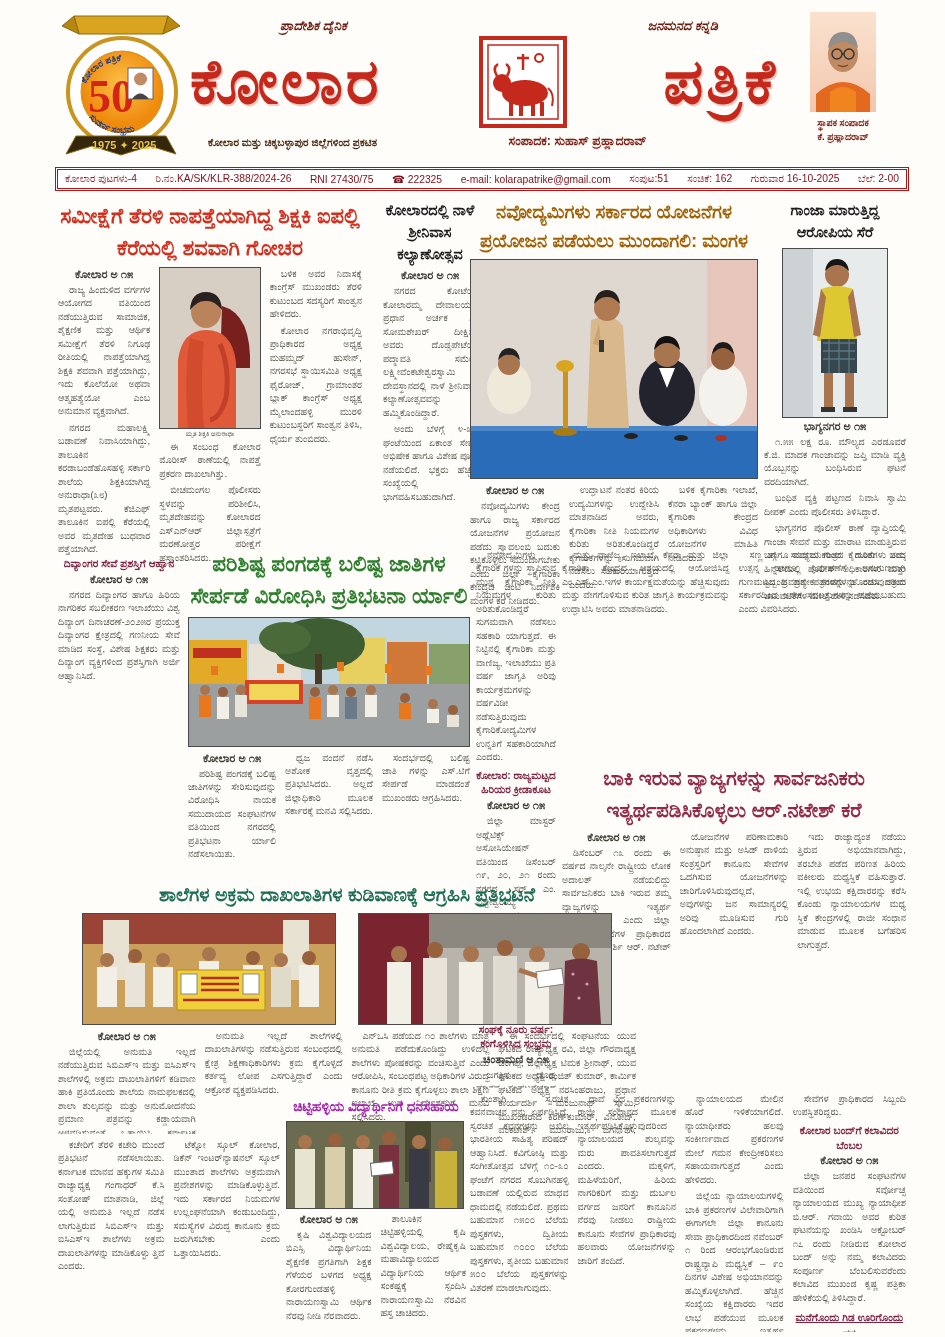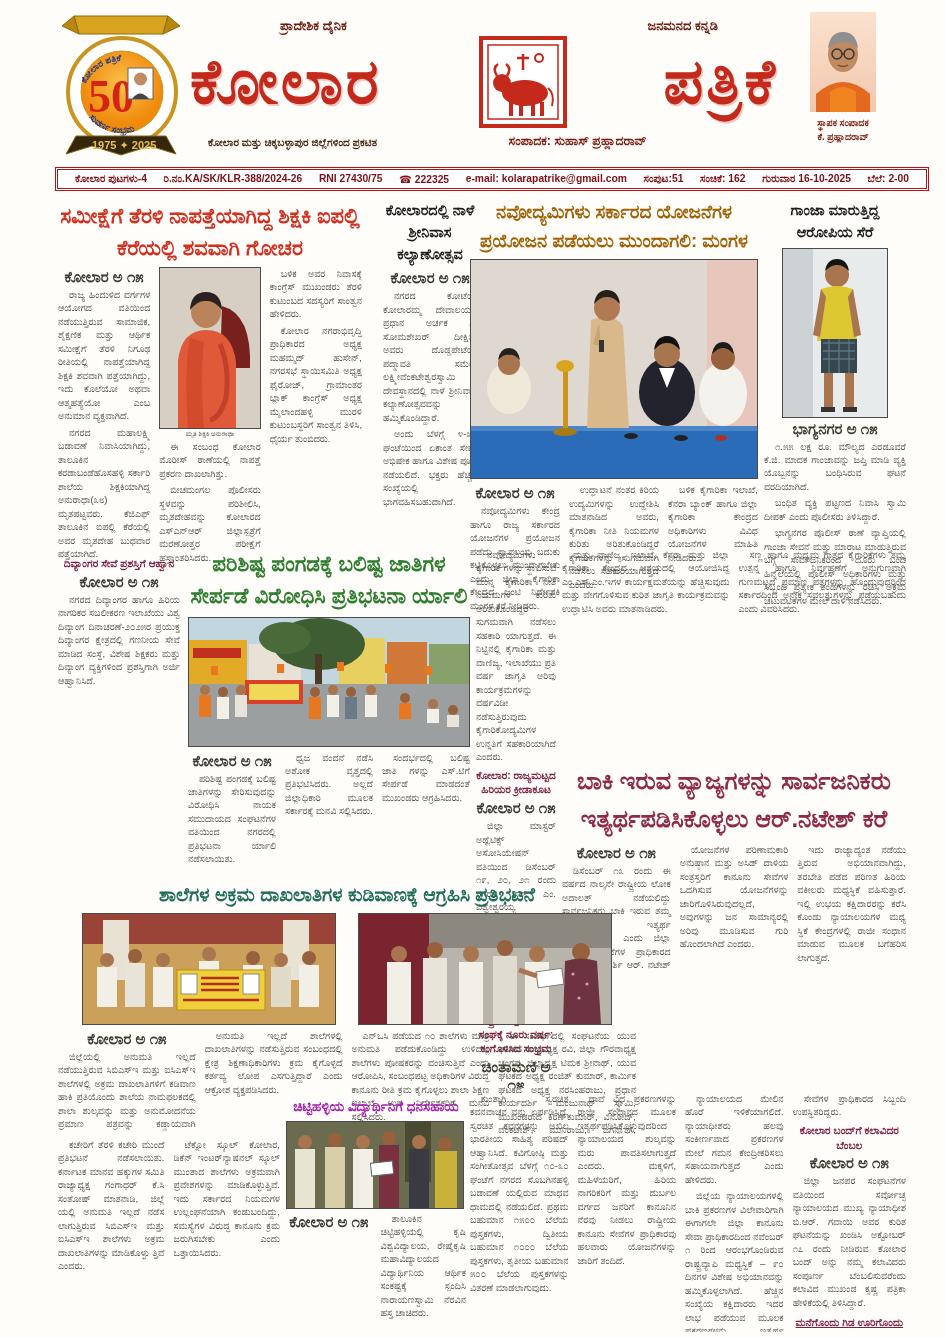--- a/index.html
+++ b/index.html
@@ -2,44 +2,44 @@
 <html><head>
 <meta charset="utf-8">
 <style>
   html,body{margin:0;padding:0;background:#dddcd6;}
   #page{position:relative;width:945px;height:1337px;margin:0 auto;background:#fffdf9;
         font-family:"Liberation Sans","DejaVu Sans",sans-serif;color:#45453c;overflow:hidden;}
   .block{position:absolute;}
   
   .masthead{display:flex;align-items:flex-start;}
   .mh-center{flex:1;display:flex;flex-direction:column;}
-  .tagline-row{display:flex;justify-content:space-between;padding:14px 60px 0 90px;}
+  .tagline-row{display:flex;justify-content:space-between;padding:14px 60px 0 90px;font-style:italic;}
   .tagline{font-size:13px;font-weight:bold;color:#6b1a0e;}
   .title-row{display:flex;align-items:center;justify-content:space-between;margin-top:2px;}
   .paper-title{font-size:62px;font-weight:bold;color:#c5291c;letter-spacing:3px;
                text-shadow:1.5px 2px 0 rgba(197,41,28,.25);line-height:1;}
   .mh-bottom{display:flex;align-items:flex-end;margin-top:6px;}
   .publisher{font-size:10.5px;font-weight:bold;color:#4a2a14;padding-left:18px;}
   .editorline{flex:1;text-align:center;font-size:12.5px;font-weight:bold;color:#7c1a10;}
   .founder-box{width:130px;text-align:center;padding-top:8px;}
   .founder-cap{font-size:9.5px;font-weight:bold;color:#7c1a10;line-height:1.5;}
   
-  .infobar{display:flex;align-items:flex-start;justify-content:space-between;
-           border:3px double #b01515;padding:3px 17px;font-size:10.3px;font-weight:bold;color:#7c0f18;background:#fff;}
+  .infobar{display:flex;align-items:flex-end;justify-content:space-between;
+           border:3px double #b01515;padding:3px 7px;font-size:10.3px;font-weight:normal;color:#7c0f18;background:#fff;}
   
   .hl{font-weight:bold;text-align:center;margin:0 0 4px;}
   .hl-red{color:#d03121;font-size:21px;line-height:1.5;}
   .hl-black{color:#1d1d1d;font-size:14.5px;line-height:1.5;}
   .hl-blue{color:#a16207;font-size:18.5px;line-height:1.55;}
   .hl-green{color:#2e7e2e;font-size:21.5px;line-height:1.5;}
-  .hl-maroon{color:#8f2a48;font-size:24px;line-height:1.6;}
+  .hl-maroon{color:#8f2a48;font-size:20px;line-height:1.6;}
   .hl-teal{color:#1f6e57;font-size:19px;line-height:1.4;}
   .hl-teal-sm{color:#a21caf;font-size:13.5px;line-height:1.4;}
   .subhead{color:#7c2342;font-weight:bold;font-size:10.5px;text-align:center;margin:4px 0 2px;line-height:1.4;}
-  .dateline{font-weight:bold;text-align:center;font-size:15px;margin:1px 0 2px;color:#3c3c34;}
+  .dateline{font-weight:bold;text-align:center;font-size:11px;margin:1px 0 2px;color:#3c3c34;}
   p.body{font-size:9.5px;line-height:1.42;text-align:justify;text-indent:11px;margin:0 0 3px;}
   .cols{display:flex;gap:9px;}
   .cols>div{flex:1;min-width:0;}
   .caption{font-size:6.8px;text-align:center;margin:1px 0 2px;color:#333;}
   .photo{display:block;border:1px solid #4a4a4a;background:#ccc;}
   .footer-note{color:#7c2342;font-weight:bold;text-decoration:underline;text-align:center;font-size:10.5px;margin-top:6px;line-height:1.5;}
   .photorow{display:flex;gap:22px;justify-content:center;margin:2px 0 4px;}
 </style>
 </head>
 <body>
@@ -443,20 +443,21 @@
         <circle cx="132" cy="20" r="7" fill="#a8754e"></circle>
           <rect x="122" y="27" width="20" height="59" fill="#3a3a44"></rect>
         <circle cx="158" cy="22" r="7" fill="#96613c"></circle>
           <rect x="148" y="29" width="22" height="57" fill="#c8b23a"></rect>
       </g>
       <rect x="84" y="40" width="22" height="13" fill="#fff" stroke="#666" transform="rotate(-6 95 46)"></rect>
     </svg>
     <div class="cols" style="margin-top:3px;">
       <div>
         <div class="dateline">ಕೋಲಾರ ಅ ೧೫</div>
+        <p class="body">ಕೃಷಿ ವಿಶ್ವವಿದ್ಯಾಲಯದ ಬಿಎಸ್ಸಿ ವಿದ್ಯಾರ್ಥಿನಿಯ ಶೈಕ್ಷಣಿಕ ಪ್ರಗತಿಗಾಗಿ ಶಿಕ್ಷಕ ಗೆಳೆಯರ ಬಳಗದ ಅಧ್ಯಕ್ಷ ಕೋರಗುಂಡಹಳ್ಳಿ ನಾರಾಯಣಸ್ವಾಮಿ ಆರ್ಥಿಕ ನೆರವು ನೀಡಿ ನೆರವಾದರು.</p>
       </div>
       <div>
         <p class="body">ತಾಲೂಕಿನ ಚಿಟ್ಟಿಹಳ್ಳಿಯಲ್ಲಿ ಕೃಷಿ ವಿಶ್ವವಿದ್ಯಾಲಯ, ರೇಷ್ಮೆಕೃಷಿ ಮಹಾವಿದ್ಯಾಲಯದ ವಿದ್ಯಾರ್ಥಿನಿಯ ಆರ್ಥಿಕ ಸಂಕಷ್ಟಕ್ಕೆ ಸ್ಪಂದಿಸಿ ನಾರಾಯಣಸ್ವಾಮಿ ನೆರವಿನ ಹಸ್ತ ಚಾಚಿದರು.</p>
         <p class="body">ವಿದ್ಯಾರ್ಥಿನಿ ಈ ಸಹಾಯಕ್ಕೆ ಧನ್ಯವಾದ ಸಲ್ಲಿಸಿದರು.</p>
       </div>
     </div>
   </div>
 
   <div class="block" style="left:470px;top:1092px;width:436px;height:240px;overflow:hidden;">
     <div class="cols">

